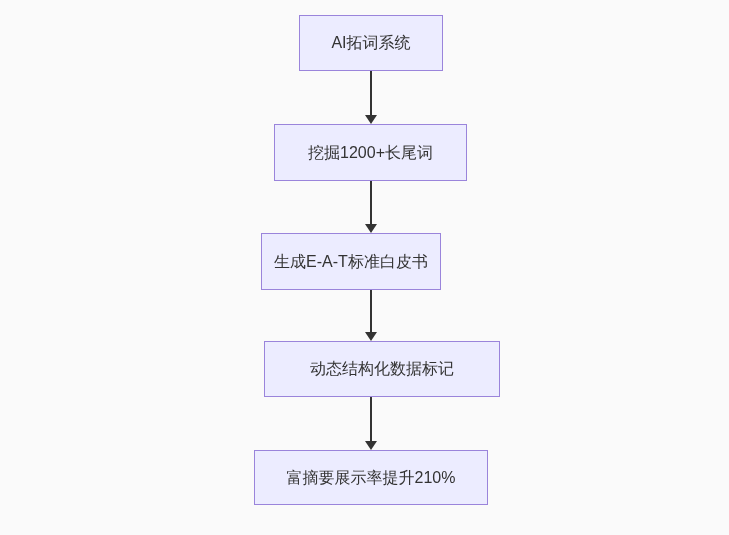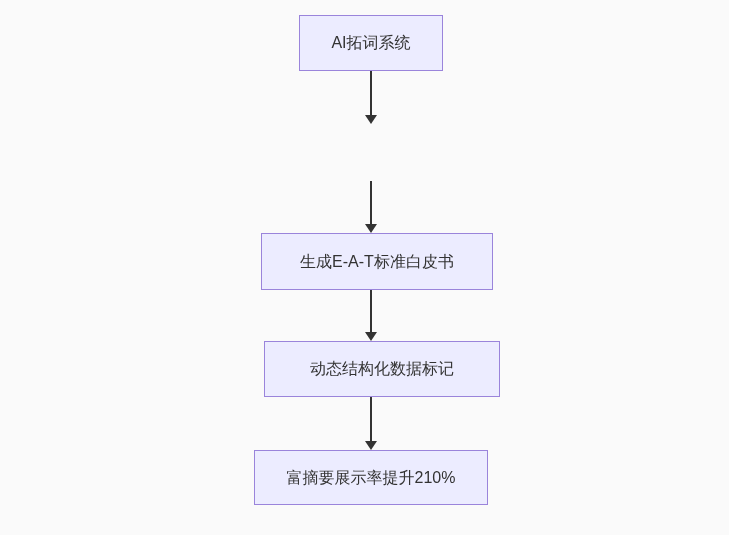--- a/index.html
+++ b/index.html
@@ -22,21 +22,21 @@
     color: #333333;
     font-size: 16px;
     display: flex;
     align-items: center;
     justify-content: center;
     text-align: center;
     line-height: 1.2;
   }
   .node1 { left: 299px; top: 15px;  width: 144px; height: 56px; }
   .node2 { left: 274px; top: 124px; width: 193px; height: 57px; }
-  .node3 { left: 261px; top: 233px; width: 232px; height: 57px; }
+  .node3 { left: 261px; top: 233px; width: 180px; height: 57px; }
   .node4 { left: 264px; top: 341px; width: 236px; height: 56px; }
   .node5 { left: 254px; top: 450px; width: 234px; height: 55px; }
 
   .arrow {
     position: absolute;
     left: 365px;
     width: 12px;
   }
   .arrow1 { top: 71px;  height: 53px; }
   .arrow2 { top: 181px; height: 52px; }
@@ -69,20 +69,23 @@
 
   <div class="node node1">
     <span>AI拓词系统</span>
   </div>
 
   <div class="arrow arrow1">
     <div class="arrow-line"></div>
     <div class="arrow-head"></div>
   </div>
 
+  <div class="node node2">
+    <span>挖掘1200+长尾词</span>
+  </div>
 
   <div class="arrow arrow2">
     <div class="arrow-line"></div>
     <div class="arrow-head"></div>
   </div>
 
   <div class="node node3">
     <span>生成E-A-T标准白皮书</span>
   </div>
 

